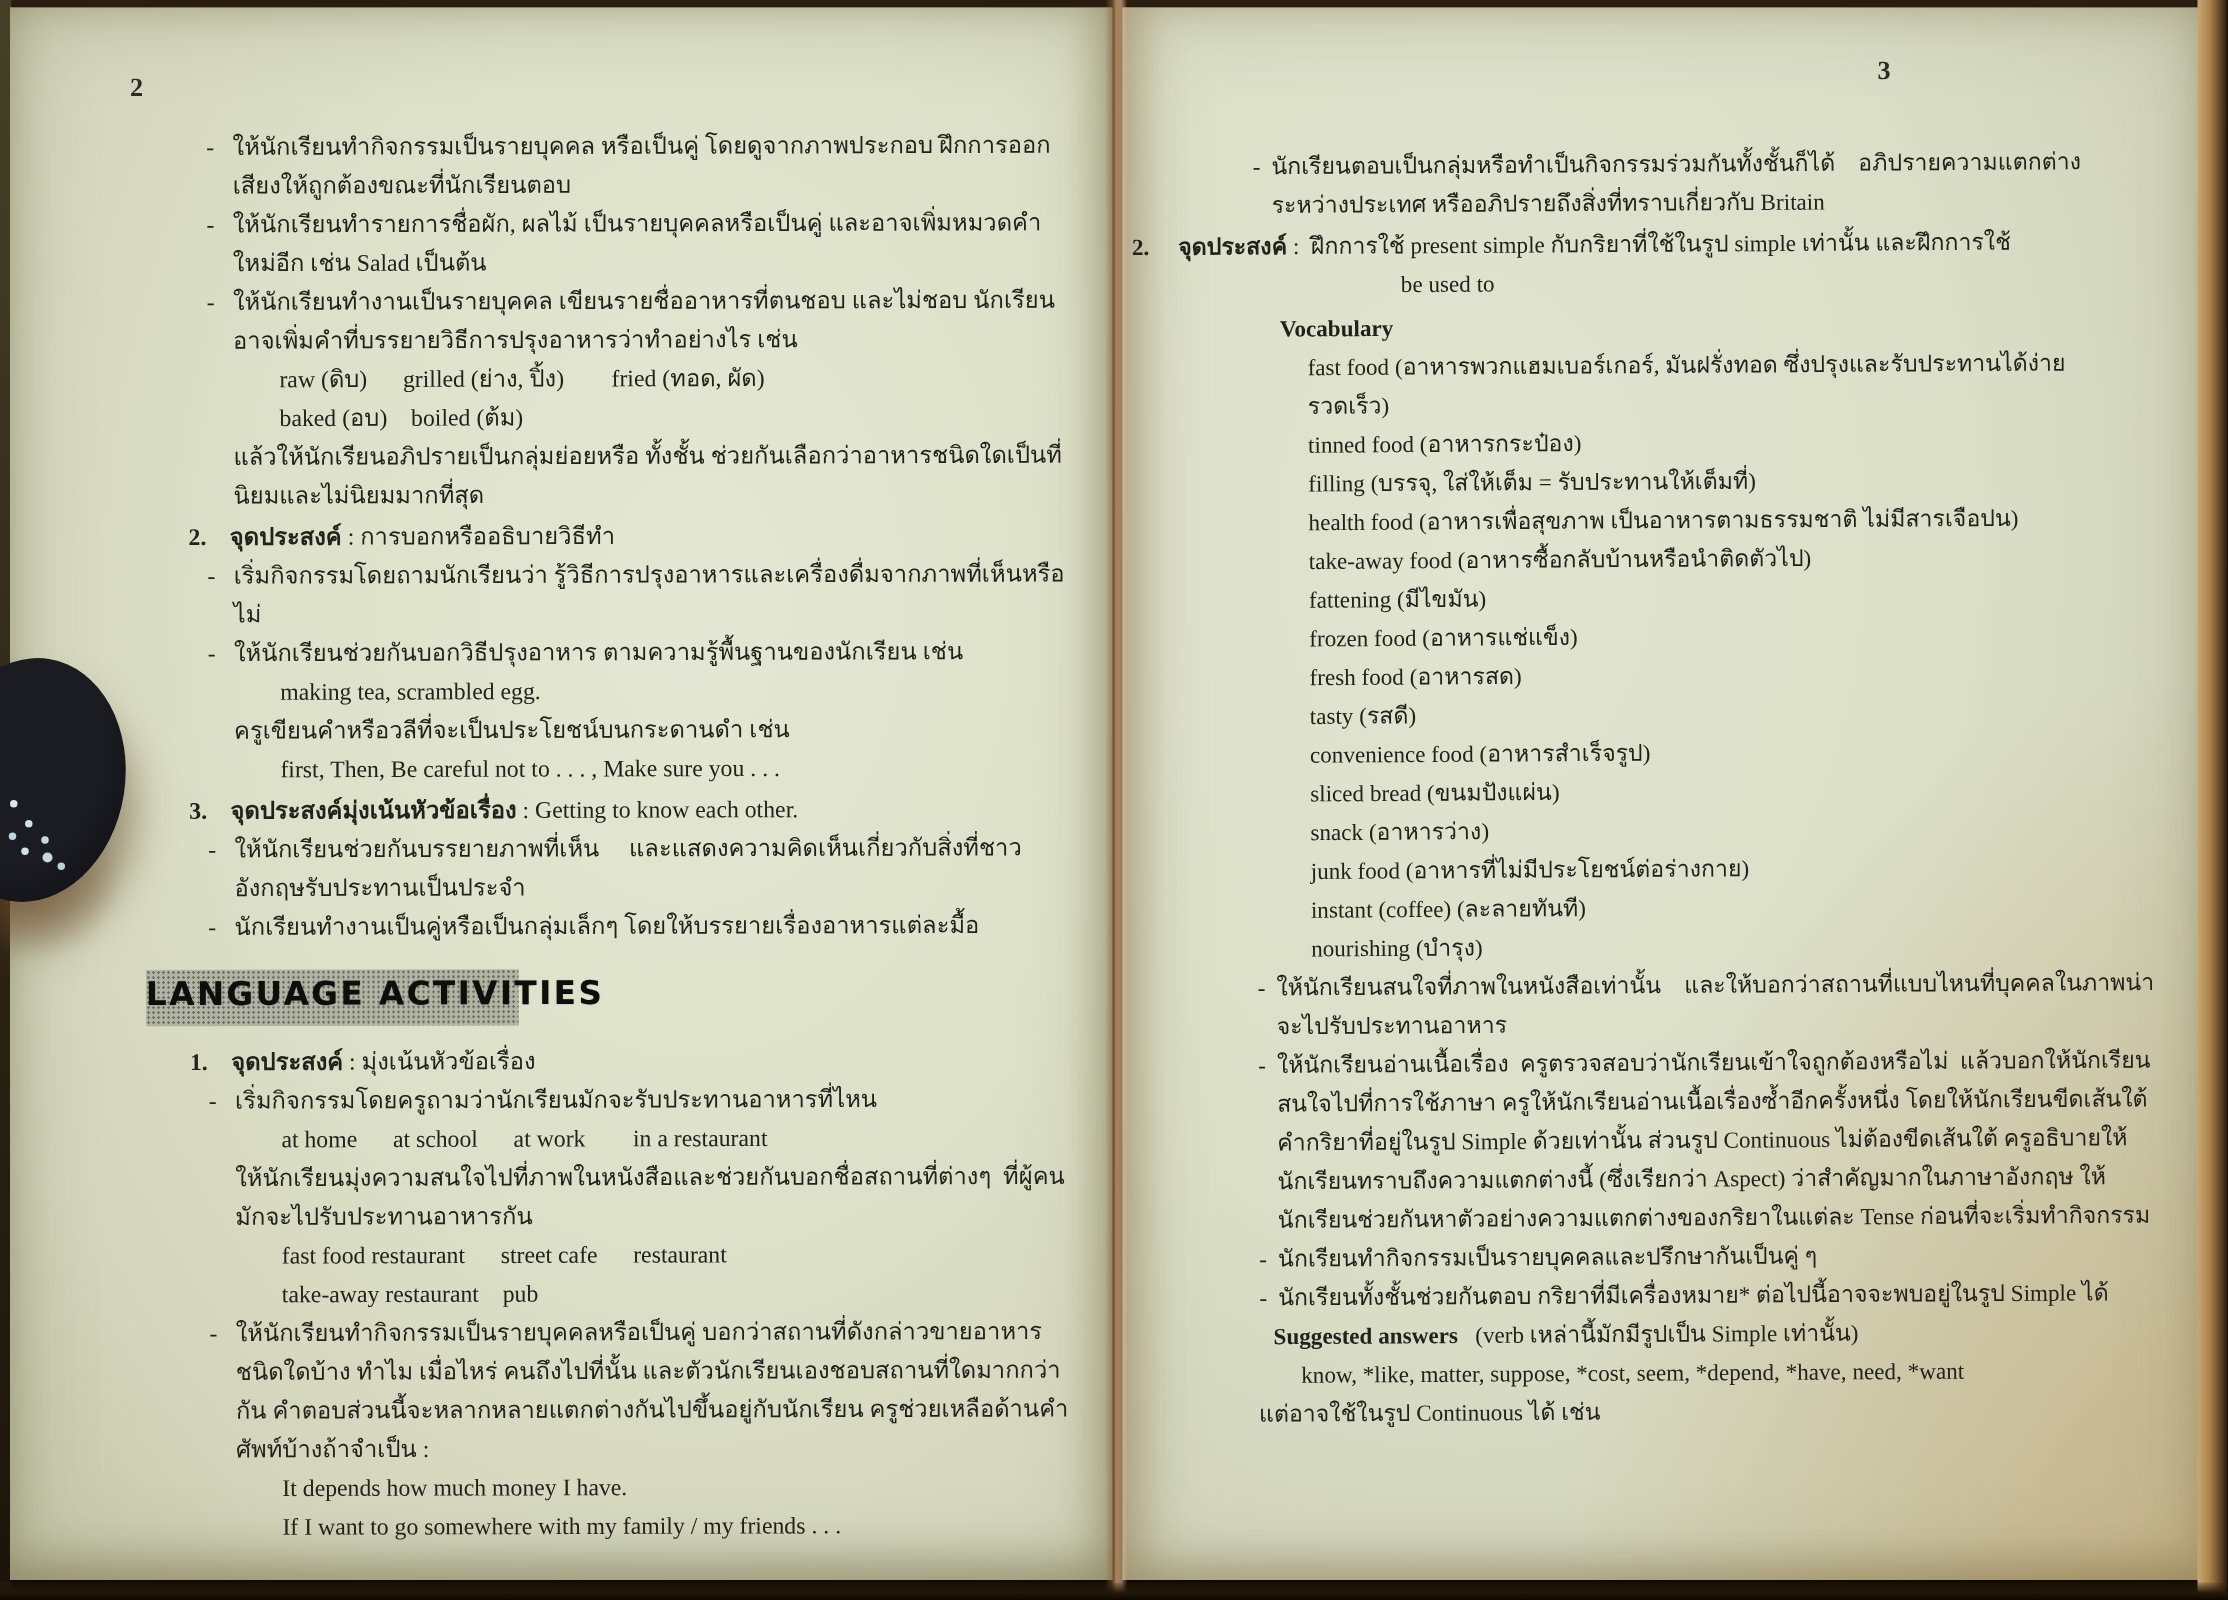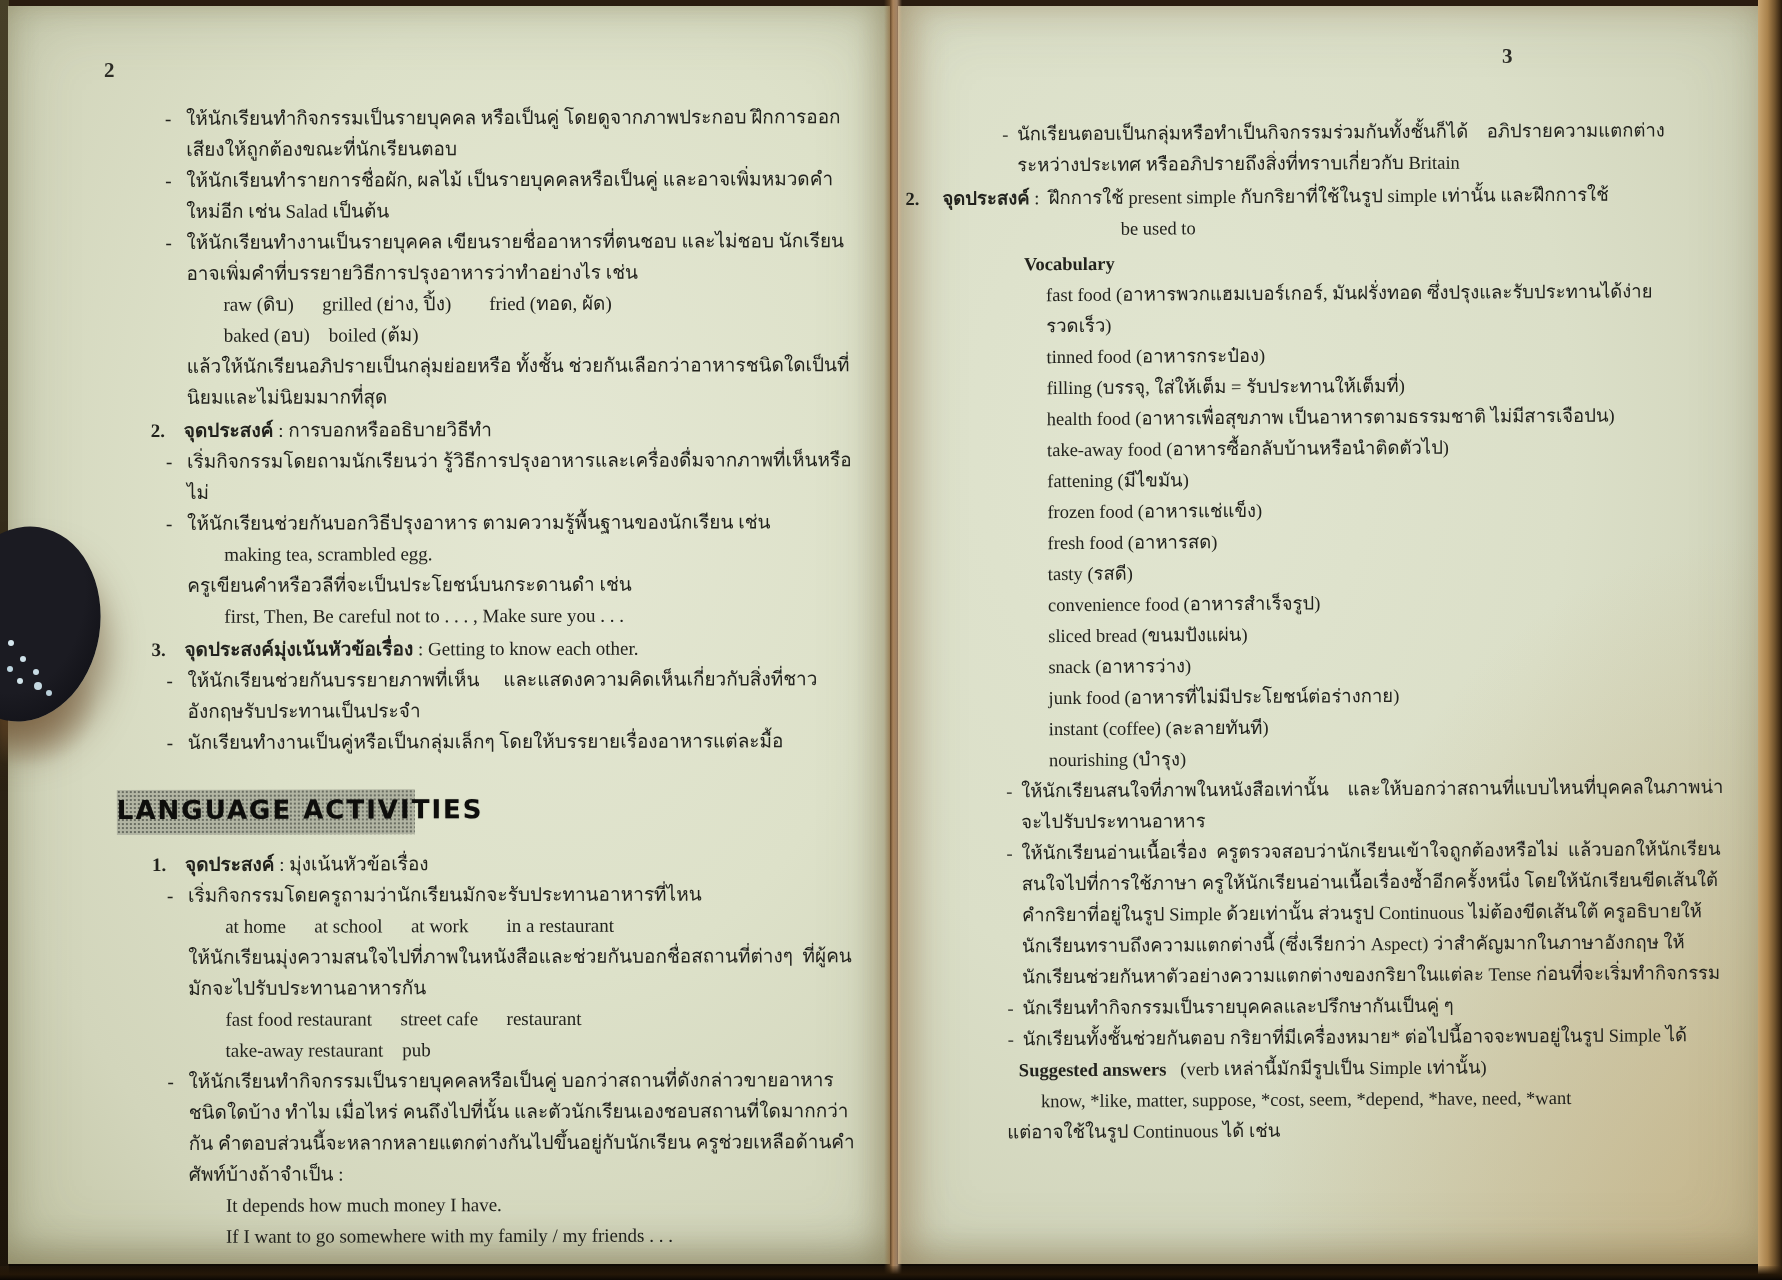--- a/index.html
+++ b/index.html
@@ -57,21 +57,21 @@
   .rp-content .b1 > .mk{position:absolute;left:97px;top:0;}
   .rp-content .n0{margin-top:2px;}
   .rp-content .n0 > .mk{display:inline-block;width:37px;font-weight:700;}
   .rp-content .v3{padding-left:140px;}
   .rp-content .sub{padding-left:118px;margin-top:4px;}
   .rp-content .e3{padding-left:130px;}
   .rp-content .u5{padding-left:215px;}
   .rp-content .sg{padding-left:108px;}
   .rp-content .c6{padding-left:96px;}
 
-  .banner{margin:32px 0 14px -35px;width:298px;padding:5px 0 9px;text-align:center;
+  .banner{margin:18px 0 14px -35px;width:298px;padding:5px 0 9px;text-align:center;
     font-family:"DejaVu Sans","Liberation Sans",sans-serif;font-weight:800;font-size:26px;
     letter-spacing:2px;color:#0e0e0c;white-space:nowrap;
     background-color:#b2b5a3;
     background-image:radial-gradient(rgba(45,50,44,.55) 1px, rgba(0,0,0,0) 1.15px);
     background-size:4px 4px;
     text-shadow:0 0 1px rgba(0,0,0,.4);}
 
   .pgnum{position:absolute;font-family:"Liberation Serif","DejaVu Serif",serif;
     font-weight:700;font-size:21px;color:#2c2c26;}
   .pgnum-left{left:104px;top:58px;}

